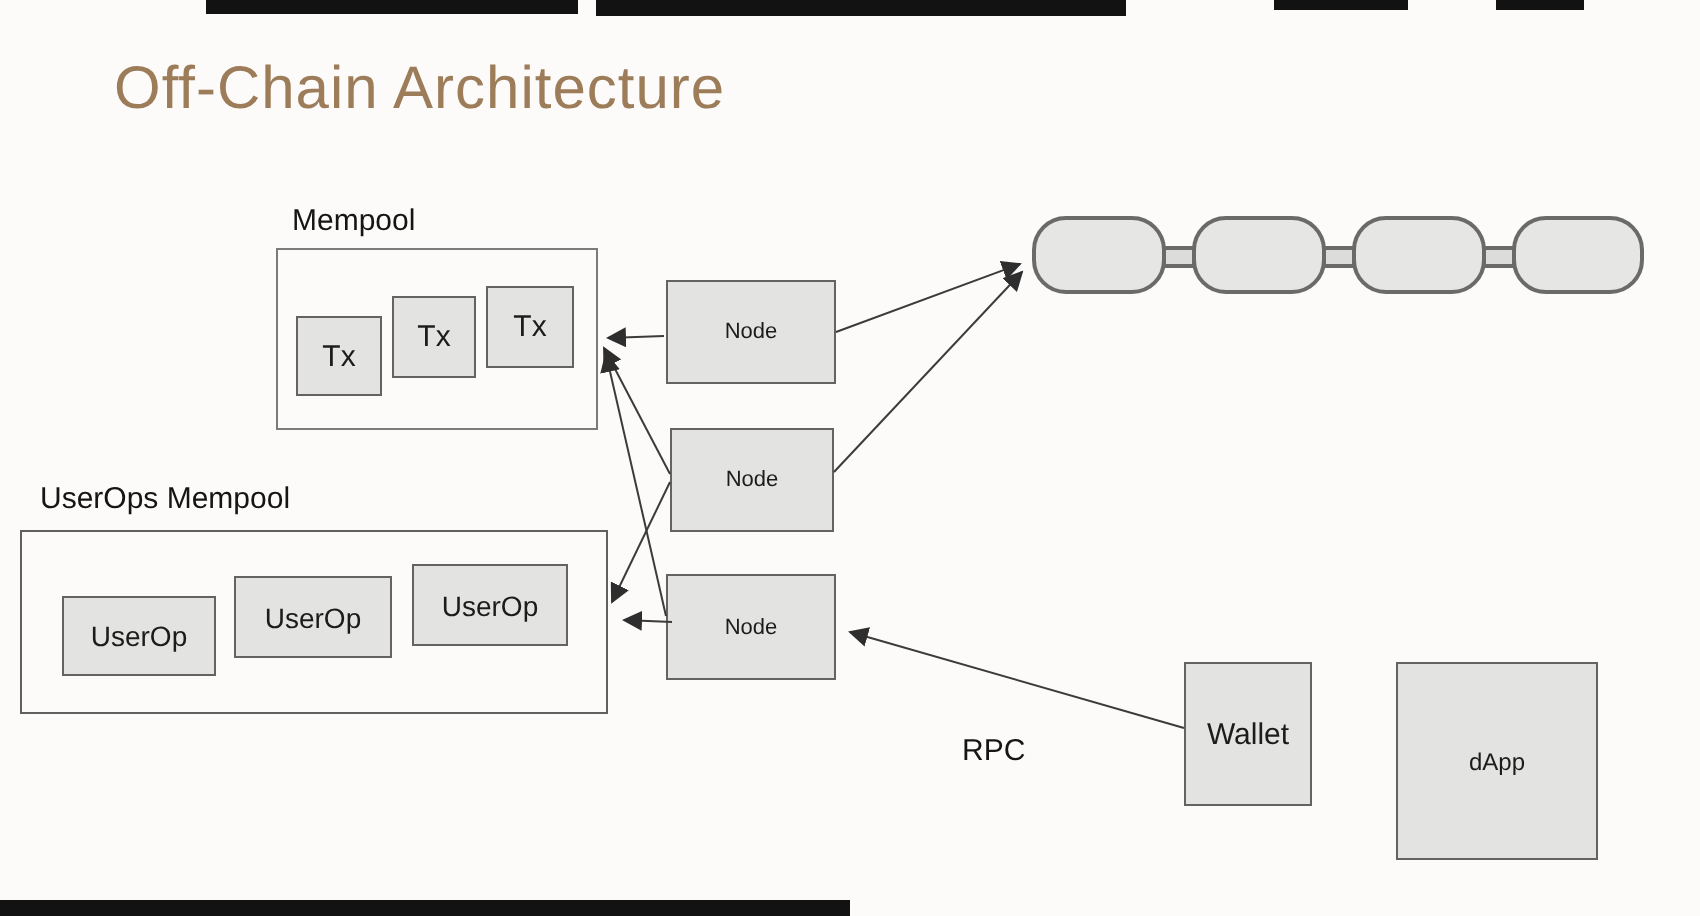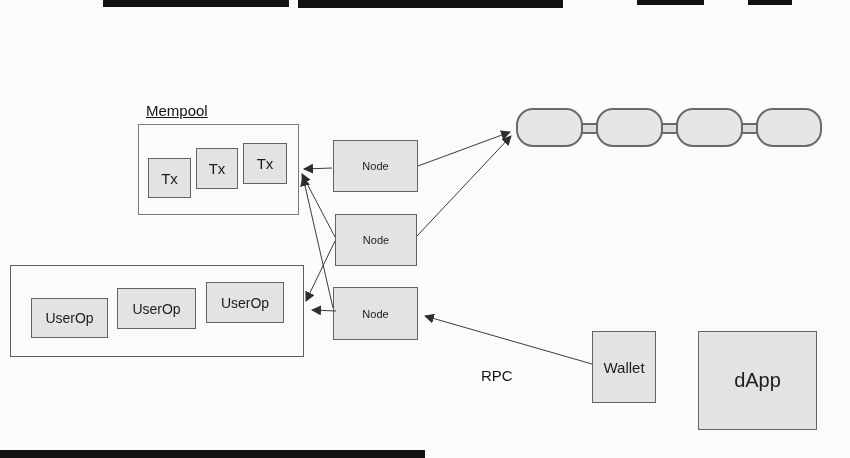--- a/index.html
+++ b/index.html
@@ -7,21 +7,21 @@
     position:relative;width:850px;height:458px;overflow:hidden;
     background:#fcfbf9;
     font-family:"Liberation Sans", sans-serif;
     color:#1b1b1b;
   }
   .crop-bar{position:absolute;background:#121212;}
   .title{
     position:absolute;left:57px;top:28px;margin:0;
     font-size:30px;font-weight:500;letter-spacing:.5px;color:#9c7c59;
   }
-  .lbl{position:absolute;font-size:15px;color:#151515;white-space:nowrap;text-decoration:underline;}
+  .lbl{position:absolute;font-size:15px;color:#151515;white-space:nowrap;}
   .outline-box{position:absolute;border:1px solid #7b7b7b;background:transparent;}
   .outline-box.thick{border:1.5px solid #606060;}
   .gbox{
     position:absolute;display:flex;align-items:center;justify-content:center;
     background:#e3e3e1;border:1.5px solid #636363;
     font-size:15px;color:#1c1c1c;box-sizing:border-box;
   }
   .gbox.node{font-size:11px;}
   .pill{
     position:absolute;height:39px;background:#e6e6e4;
@@ -38,20 +38,21 @@
 <body>
 
 <div class="stage">
 
   <div class="crop-bar" style="left:103px;top:0;width:186px;height:7px;"></div>
   <div class="crop-bar" style="left:298px;top:0;width:265px;height:8px;"></div>
   <div class="crop-bar" style="left:637px;top:0;width:67px;height:5px;"></div>
   <div class="crop-bar" style="left:748px;top:0;width:44px;height:5px;"></div>
   <div class="crop-bar" style="left:0;top:450px;width:425px;height:8px;"></div>
 
+  <h1 class="title">Off-Chain Architecture</h1>
 
   <svg class="arrows" width="850" height="458" viewBox="0 0 850 458">
     <defs>
       <marker id="ah" viewBox="0 0 10 10" refX="9" refY="5" markerWidth="10" markerHeight="10" orient="auto-start-reverse">
         <path d="M0,0 L10,5 L0,10 z" fill="#2e2e2e"></path>
       </marker>
     </defs>
     <g stroke="#3b3b3b" stroke-width="1" fill="none">
       <line x1="332" y1="168" x2="304" y2="169" marker-end="url(#ah)"></line>
       <line x1="335" y1="237" x2="302" y2="174" marker-end="url(#ah)"></line>
@@ -69,20 +70,21 @@
   <div class="gbox" style="left:148px;top:158px;width:43px;height:40px;">
     <span>Tx</span>
   </div>
   <div class="gbox" style="left:196px;top:148px;width:42px;height:41px;">
     <span>Tx</span>
   </div>
   <div class="gbox" style="left:243px;top:143px;width:44px;height:41px;">
     <span>Tx</span>
   </div>
 
+  <div class="lbl" style="left:20px;top:241px;">UserOps Mempool</div>
   <div class="outline-box thick" style="left:10px;top:265px;width:292px;height:90px;"></div>
   <div class="gbox" style="left:31px;top:298px;width:77px;height:40px;font-size:14px;">
     <span>UserOp</span>
   </div>
   <div class="gbox" style="left:117px;top:288px;width:79px;height:41px;font-size:14px;">
     <span>UserOp</span>
   </div>
   <div class="gbox" style="left:206px;top:282px;width:78px;height:41px;font-size:14px;">
     <span>UserOp</span>
   </div>
@@ -103,17 +105,17 @@
   <div class="pill-link" style="left:661px;top:123px;width:17px;"></div>
   <div class="pill" style="left:676px;top:108px;width:67px;"></div>
   <div class="pill-link" style="left:741px;top:123px;width:17px;"></div>
   <div class="pill" style="left:756px;top:108px;width:66px;"></div>
 
   <div class="rpc">RPC</div>
 
   <div class="gbox" style="left:592px;top:331px;width:64px;height:72px;">
     <span>Wallet</span>
   </div>
-  <div class="gbox" style="left:698px;top:331px;width:119px;height:99px;font-size:20px;">
+  <div class="gbox" style="left:698px;top:331px;width:101px;height:99px;font-size:12px;">
     <span>dApp</span>
   </div>
 
 </div>
 
 </body></html>

